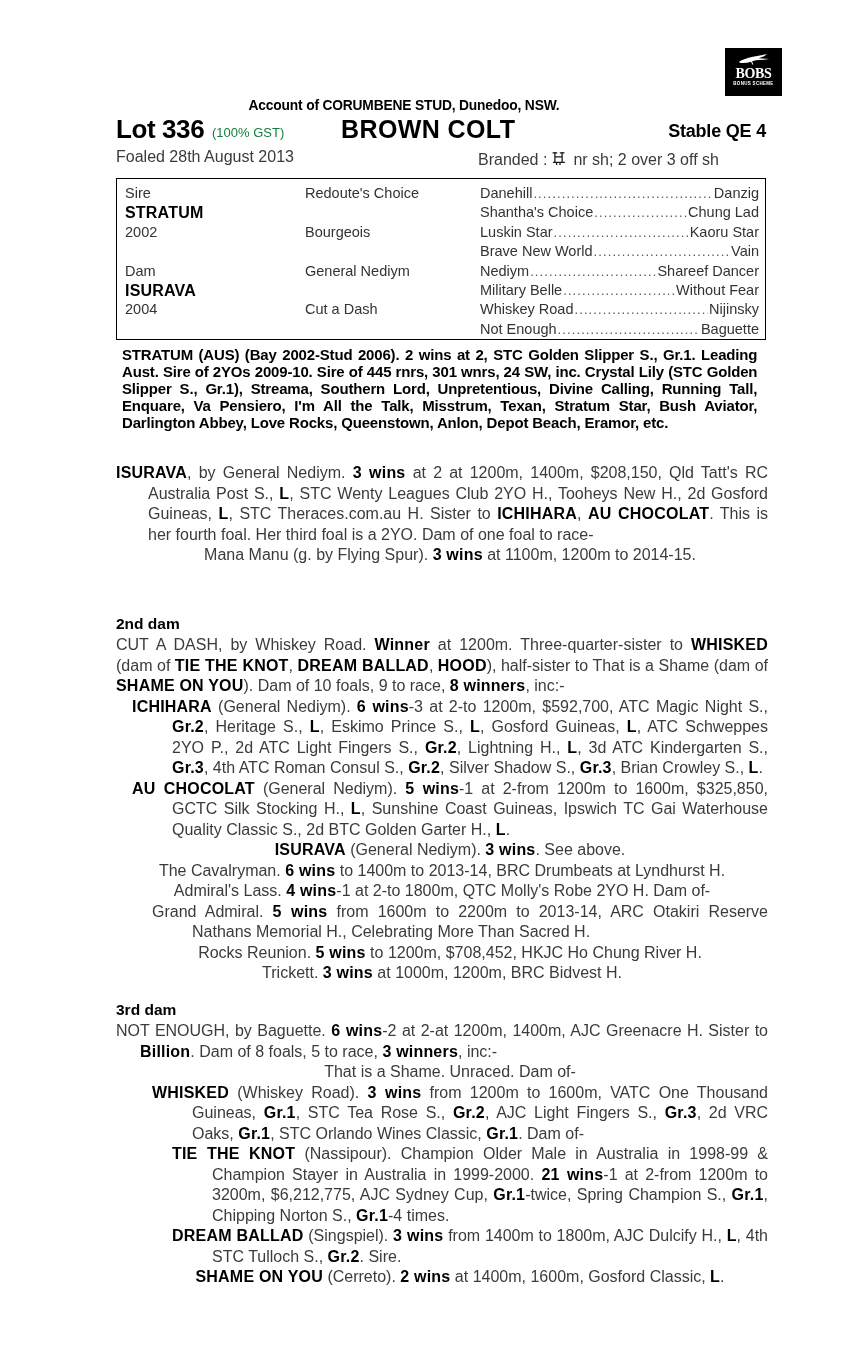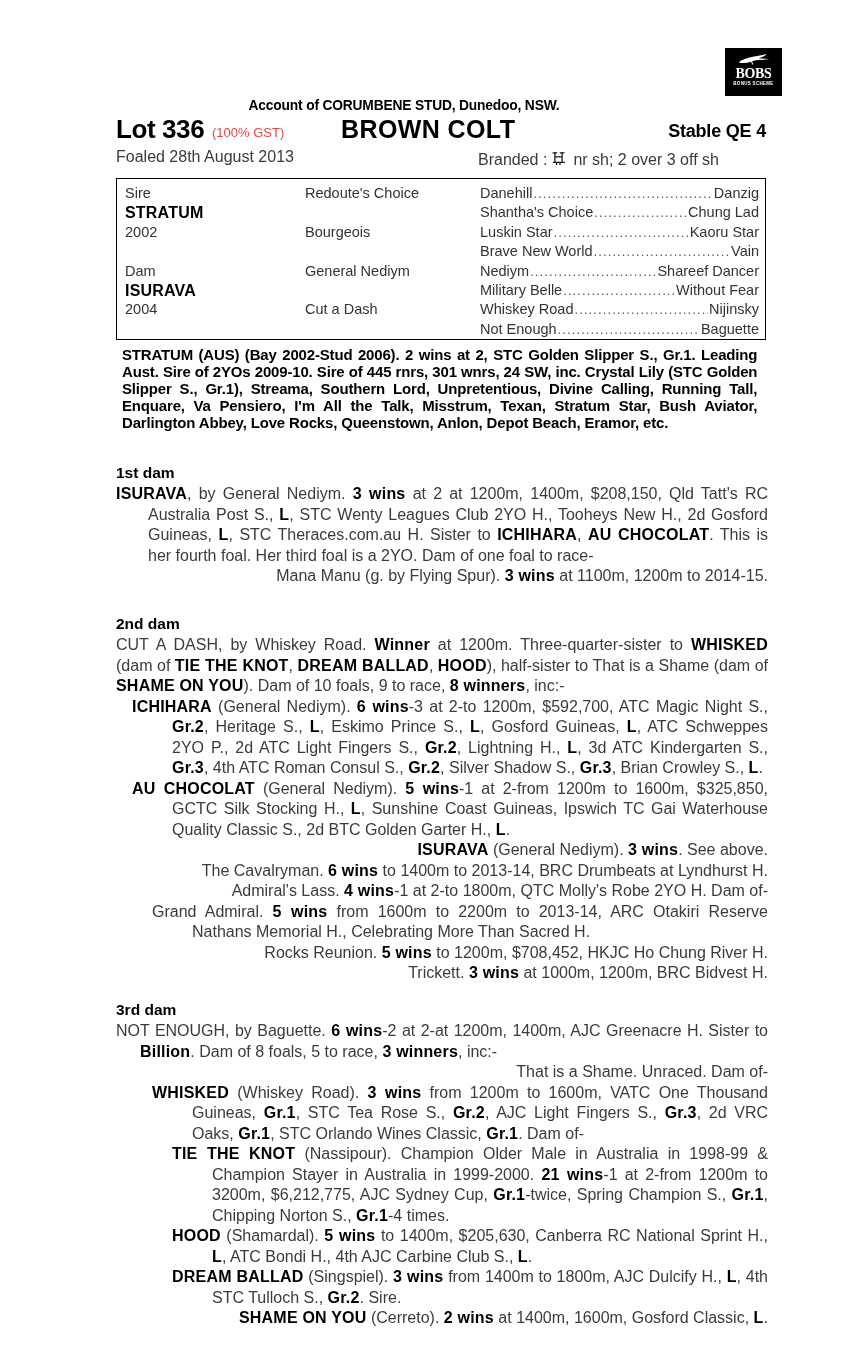--- a/index.html
+++ b/index.html
@@ -83,21 +83,21 @@
     font-size: 26px;
     font-weight: 700;
     letter-spacing: -0.4px;
     line-height: 28px;
   }
   .gst {
     position: absolute;
     left: 96px;
     top: 9px;
     font-size: 13px;
-    color: #ef4444;
+    color: #15803d;
     line-height: 18px;
   }
   .colour-sex {
     position: absolute;
     left: 225px;
     top: 0px;
     font-size: 25px;
     font-weight: 700;
     letter-spacing: 0.4px;
     line-height: 28px;
@@ -224,21 +224,21 @@
     line-height: 20px;
     margin-bottom: 1px;
   }
   .p {
     font-size: 16px;
     line-height: 20.5px;
     color: #3b3b3b;
     text-align: justify;
     margin: 0;
   }
-  .p.nj { text-align: right; }
+  .p.nj { text-align: center; }
   .p b { color: #000000; font-weight: 700; letter-spacing: 0.2px; }
   .ind1 { padding-left: 32px; text-indent: -32px; }
   .ind2 { padding-left: 56px; text-indent: -40px; }
   .ind3 { padding-left: 76px; text-indent: -40px; }
   .nohang { text-indent: 0; }
   .pl16 { padding-left: 16px; }
 </style>
 </head>
 <body>
 
@@ -334,21 +334,20 @@
         <span class="gp-name">Not Enough</span>
         <span class="gp-dots">....................................................................</span>
         <span class="gp-tail">Baguette</span>
       </div>
     </div>
   </div>
 
   <div class="sire-para">STRATUM (AUS) (Bay 2002-Stud 2006). 2 wins at 2, STC Golden Slipper S., Gr.1. Leading Aust. Sire of 2YOs 2009-10. Sire of 445 rnrs, 301 wnrs, 24 SW, inc. Crystal Lily (STC Golden Slipper S., Gr.1), Streama, Southern Lord, Unpretentious, Divine Calling, Running Tall, Enquare, Va Pensiero, I'm All the Talk, Misstrum, Texan, Stratum Star, Bush Aviator, Darlington Abbey, Love Rocks, Queenstown, Anlon, Depot Beach, Eramor, etc.</div>
 
   <div class="body-block" style="top:463px;">
-    <div class="dam-head">1st dam</div>
     <div class="p ind1"><b>ISURAVA</b><span>, by General Nediym. </span><b>3 wins</b><span> at 2 at 1200m, 1400m, $208,150, Qld Tatt's RC Australia Post S., </span><b>L</b><span>, STC Wenty Leagues Club 2YO H., Tooheys New H., 2d Gosford Guineas, </span><b>L</b><span>, STC Theraces.com.au H. Sister to </span><b>ICHIHARA</b><span>, </span><b>AU CHOCOLAT</b><span>. This is her fourth foal. Her third foal is a 2YO. Dam of one foal to race-</span></div>
     <div class="p nj pl16"><span>Mana Manu (g. by Flying Spur). </span><b>3 wins</b><span> at 1100m, 1200m to 2014-15.</span></div>
   </div>
 
   <div class="body-block" style="top:614px;">
     <div class="dam-head">2nd dam</div>
     <div class="p ind2 nohang" style="padding-left:0;"><span>CUT A DASH, by Whiskey Road. </span><b>Winner</b><span> at 1200m. Three-quarter-sister to </span><b>WHISKED</b><span> (dam of </span><b>TIE THE KNOT</b><span>, </span><b>DREAM BALLAD</b><span>, </span><b>HOOD</b><span>), half-sister to That is a Shame (dam of </span><b>SHAME ON YOU</b><span>). Dam of 10 foals, 9 to race, </span><b>8 winners</b><span>, inc:-</span></div>
 
     <div class="p ind3" style="padding-left:56px;text-indent:-40px;"><b>ICHIHARA</b><span> (General Nediym). </span><b>6 wins</b><span>-3 at 2-to 1200m, $592,700, ATC Magic Night S., </span><b>Gr.2</b><span>, Heritage S., </span><b>L</b><span>, Eskimo Prince S., </span><b>L</b><span>, Gosford Guineas, </span><b>L</b><span>, ATC Schweppes 2YO P., 2d ATC Light Fingers S., </span><b>Gr.2</b><span>, Lightning H., </span><b>L</b><span>, 3d ATC Kindergarten S., </span><b>Gr.3</b><span>, 4th ATC Roman Consul S., </span><b>Gr.2</b><span>, Silver Shadow S., </span><b>Gr.3</b><span>, Brian Crowley S., </span><b>L</b><span>.</span></div>
 
@@ -371,20 +370,19 @@
     <div class="dam-head">3rd dam</div>
 
     <div class="p" style="padding-left:24px;text-indent:-24px;"><span>NOT ENOUGH, by Baguette. </span><b>6 wins</b><span>-2 at 2-at 1200m, 1400m, AJC Greenacre H. Sister to </span><b>Billion</b><span>. Dam of 8 foals, 5 to race, </span><b>3 winners</b><span>, inc:-</span></div>
 
     <div class="p nj" style="padding-left:16px;">That is a Shame. Unraced. Dam of-</div>
 
     <div class="p" style="padding-left:76px;text-indent:-40px;"><b>WHISKED</b><span> (Whiskey Road). </span><b>3 wins</b><span> from 1200m to 1600m, VATC One Thousand Guineas, </span><b>Gr.1</b><span>, STC Tea Rose S., </span><b>Gr.2</b><span>, AJC Light Fingers S., </span><b>Gr.3</b><span>, 2d VRC Oaks, </span><b>Gr.1</b><span>, STC Orlando Wines Classic, </span><b>Gr.1</b><span>. Dam of-</span></div>
 
     <div class="p" style="padding-left:96px;text-indent:-40px;"><b>TIE THE KNOT</b><span> (Nassipour). Champion Older Male in Australia in 1998-99 &amp; Champion Stayer in Australia in 1999-2000. </span><b>21 wins</b><span>-1 at 2-from 1200m to 3200m, $6,212,775, AJC Sydney Cup, </span><b>Gr.1</b><span>-twice, Spring Champion S., </span><b>Gr.1</b><span>, Chipping Norton S., </span><b>Gr.1</b><span>-4 times.</span></div>
 
-    <div class="p" style="padding-left:96px;text-indent:-40px;"><b>HOOD</b><span> (Shamardal). </span><b>5 wins</b><span> to 1400m, $205,630, Canberra RC National Sprint H., </span><b>L</b><span>, ATC Bondi H., 4th AJC Carbine Club S., </span><b>L</b><span>.</span></div>
 
     <div class="p" style="padding-left:96px;text-indent:-40px;"><b>DREAM BALLAD</b><span> (Singspiel). </span><b>3 wins</b><span> from 1400m to 1800m, AJC Dulcify H., </span><b>L</b><span>, 4th STC Tulloch S., </span><b>Gr.2</b><span>. Sire.</span></div>
 
     <div class="p nj" style="padding-left:76px;text-indent:-40px;"><b>SHAME ON YOU</b><span> (Cerreto). </span><b>2 wins</b><span> at 1400m, 1600m, Gosford Classic, </span><b>L</b><span>.</span></div>
   </div>
 
 </div>
 
 </body></html>

